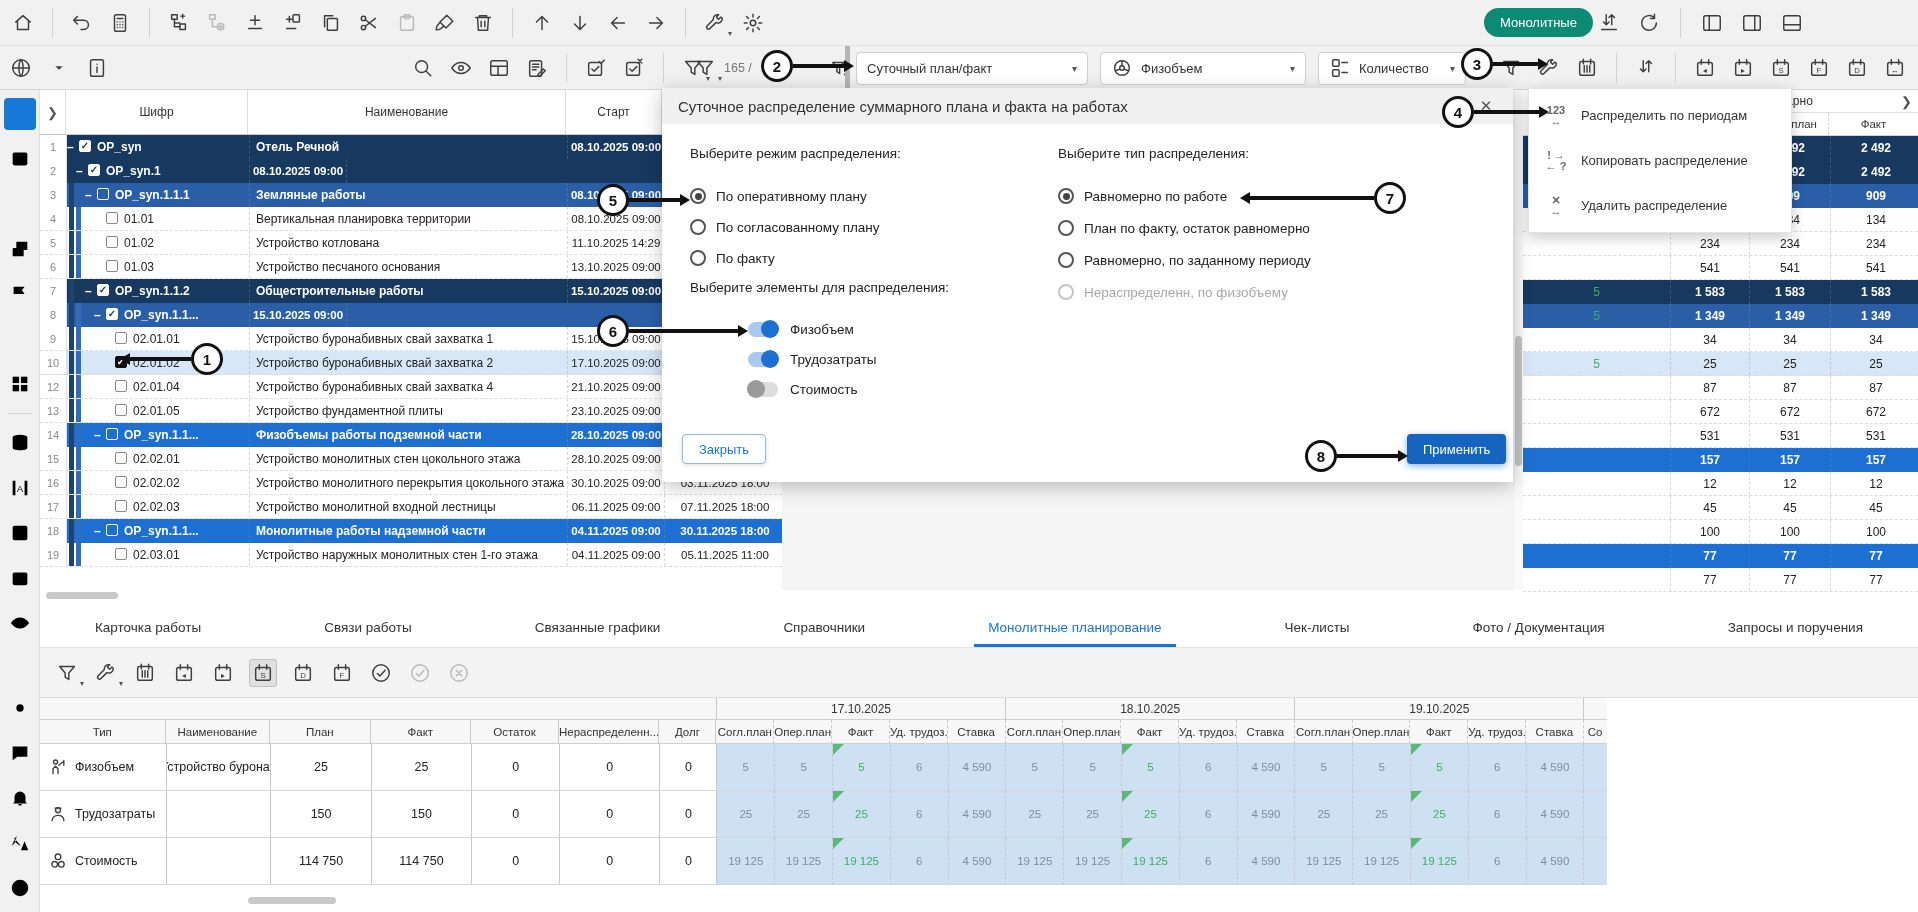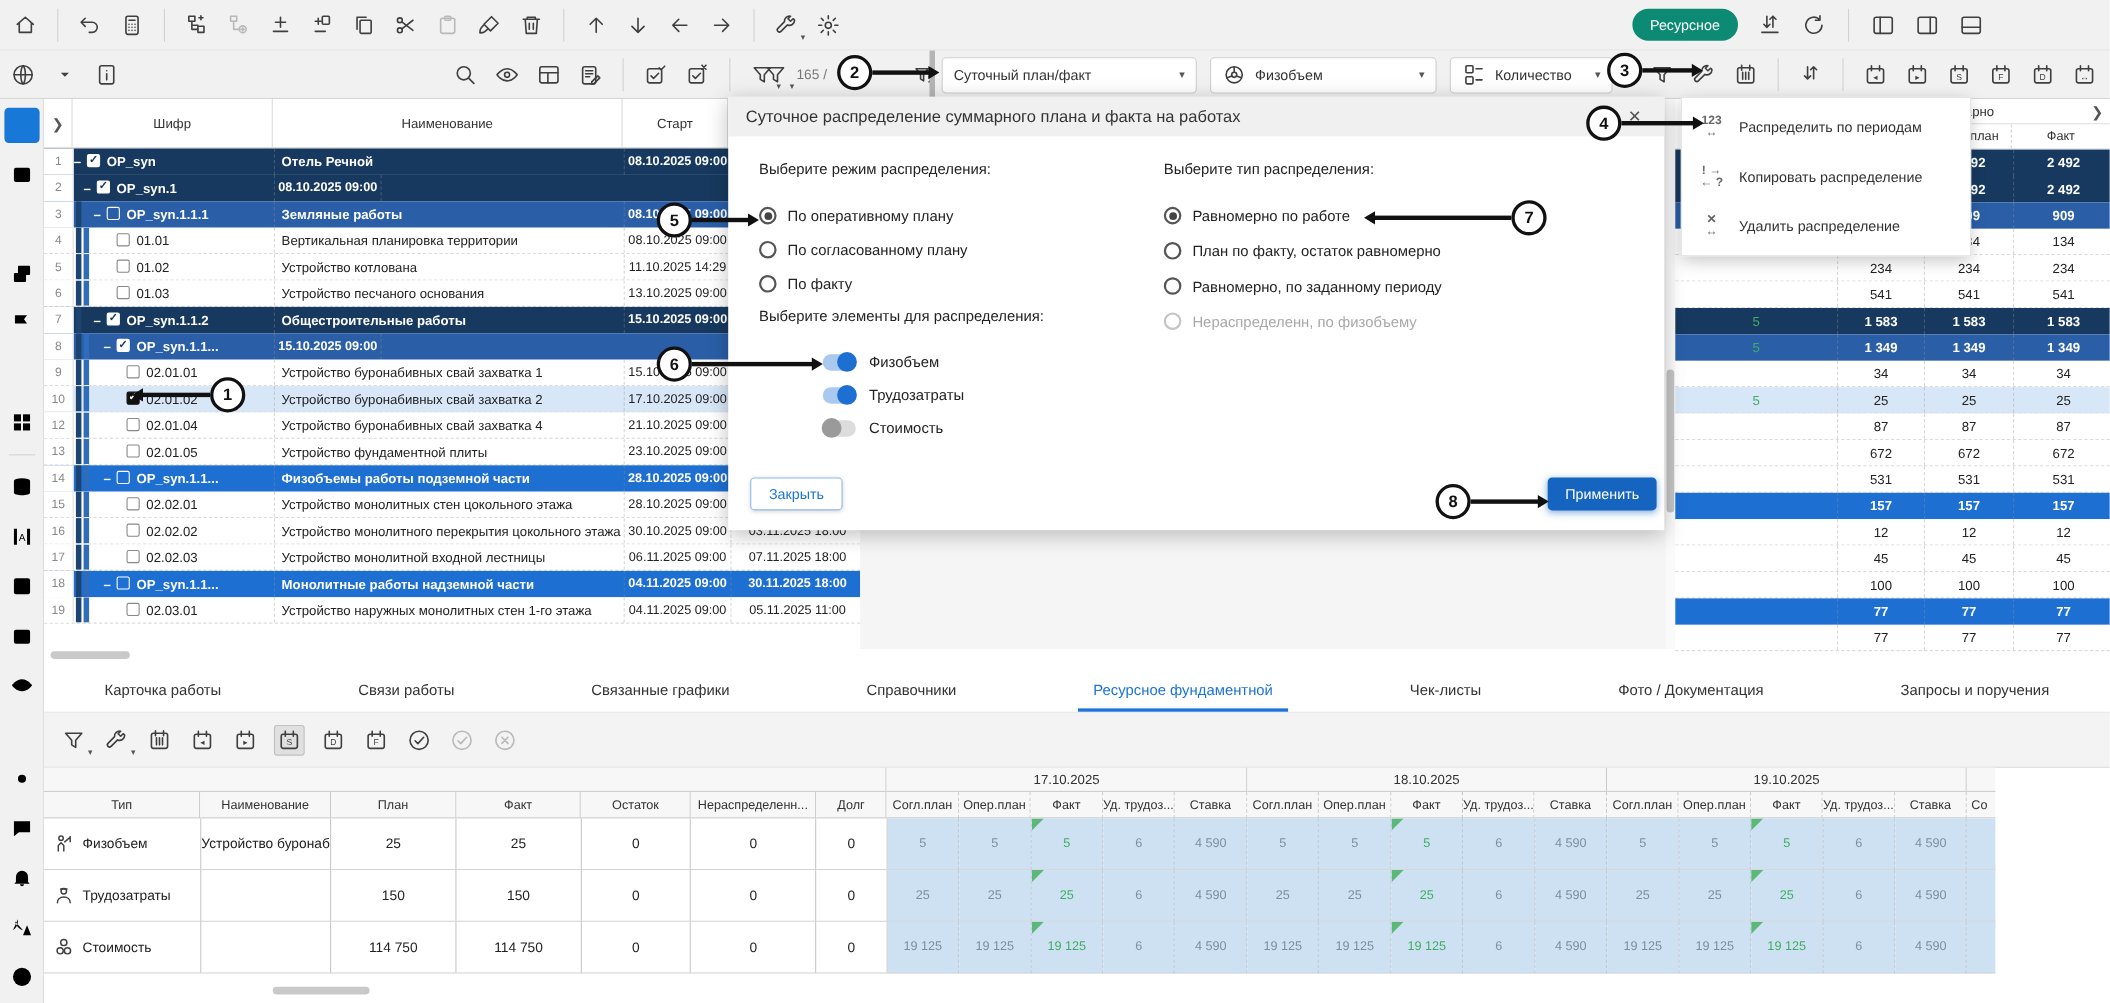--- a/index.html
+++ b/index.html
@@ -99,21 +99,21 @@
   #tabs{left:40px;top:608px;width:1878px;height:40px;background:#fff;border-bottom:1px solid #e4e4e4;display:flex;align-items:center;
         justify-content:space-between;padding:0 55px;box-sizing:border-box}
   #tabs .tab{font-size:13.5px;color:#333;position:relative;height:100%;display:flex;align-items:center;cursor:pointer;white-space:nowrap}
   #tabs .tab.active{color:#1a73d9}
   #tabs .tab.active::after{content:"";position:absolute;left:-14px;right:-14px;bottom:0;height:3px;background:#1a73d9}
   
   #btb{left:40px;top:648px;width:1878px;height:50px;background:#f3f3f3;border-bottom:1px solid #ddd;display:flex;align-items:center;gap:13px;
        padding-left:14px;box-sizing:border-box}
   #btb .pressed{background:#e0e0e0;border:1px solid #c0c0c0;border-radius:3px}
   
-  #rt{left:40px;top:698px;width:1774px;height:190px;background:#fff;font-size:12px}
+  #rt{left:40px;top:698px;width:1567px;height:190px;background:#fff;font-size:12px}
   #rt .row{display:flex}
   #rt .g{height:22px;line-height:22px;background:#f7f7f7;border-bottom:1px solid #cfcfcf;text-align:center;font-size:12px;color:#333;box-sizing:border-box}
   #rt .h{height:24px;line-height:24px;background:#f7f7f7;border-bottom:1px solid #cfcfcf;text-align:center;font-size:11.5px;color:#333;box-sizing:border-box;overflow:hidden;white-space:nowrap}
   #rt .d{height:47px;border-bottom:1px solid #d6d6d6;box-sizing:border-box;display:flex;align-items:center;justify-content:center;
          font-size:12.5px;color:#222;position:relative;overflow:hidden;white-space:nowrap}
   #rt .lb{border-right:1px solid #c9c9c9}
   #rt .db{border-right:1px dashed #c2c9cf}
   #rt .blue{background:#cde1f3;color:#7e8e9c;font-size:11.5px}
   #rt .green{color:#3fae62}
   #rt .tri::before{content:"";position:absolute;left:0;top:0;border-top:11px solid #5cb878;border-right:11px solid transparent}
@@ -233,21 +233,21 @@
         <path d="M20 7a5 5 0 0 1-7 4.6L6.5 18a2 2 0 0 1-3-3L10 8.4A5 5 0 0 1 16 3l-2.5 2.5L16 8l2.5-2.5A5 5 0 0 1 20 7z"></path>
       </svg>
     </span>
     <span class="ic">
       <svg viewBox="0 0 24 24">
         <circle cx="12" cy="12" r="3"></circle>
         <path d="M12 2.5v3M12 18.5v3M2.5 12h3M18.5 12h3M5 5l2.1 2.1M16.9 16.9 19 19M19 5l-2.1 2.1M7.1 16.9 5 19"></path>
       </svg>
     </span>
   </div>
-<button class="pill">Ресурсное</button>
+<button class="pill">Монолитные</button>
 <div class="abs" id="tb1right" style="left:1596px;top:0;height:46px;display:flex;align-items:center;gap:14px">
     <span class="ic">
       <svg viewBox="0 0 24 24">
         <path d="M9 3v11M6 11l3 3 3-3M15 14V3M12 6l3-3 3 3M4 19h16"></path>
       </svg>
     </span>
     <span class="ic">
       <svg viewBox="0 0 24 24">
         <path d="M20 12a8 8 0 1 1-2.3-5.7M18 2.5V7h-4.5"></path>
       </svg>
@@ -989,21 +989,21 @@
       <span class="mico">✕<br>↔</span>
       <span>Удалить распределение</span>
     </div>
   </div>
 
 <div id="tabs" class="abs">
     <div class="tab">Карточка работы</div>
     <div class="tab">Связи работы</div>
     <div class="tab">Связанные графики</div>
     <div class="tab">Справочники</div>
-    <div class="tab active">Ресурсное фундаментной</div>
+    <div class="tab active">Монолитные планирование</div>
     <div class="tab">Чек-листы</div>
     <div class="tab">Фото / Документация</div>
     <div class="tab">Запросы и поручения</div>
   </div>
 <div id="btb" class="abs">
     <span class="ic caret">
       <svg viewBox="0 0 24 24">
         <path d="M4 5h16l-6 7v7l-4-2.5V12z"></path>
       </svg>
     </span>

